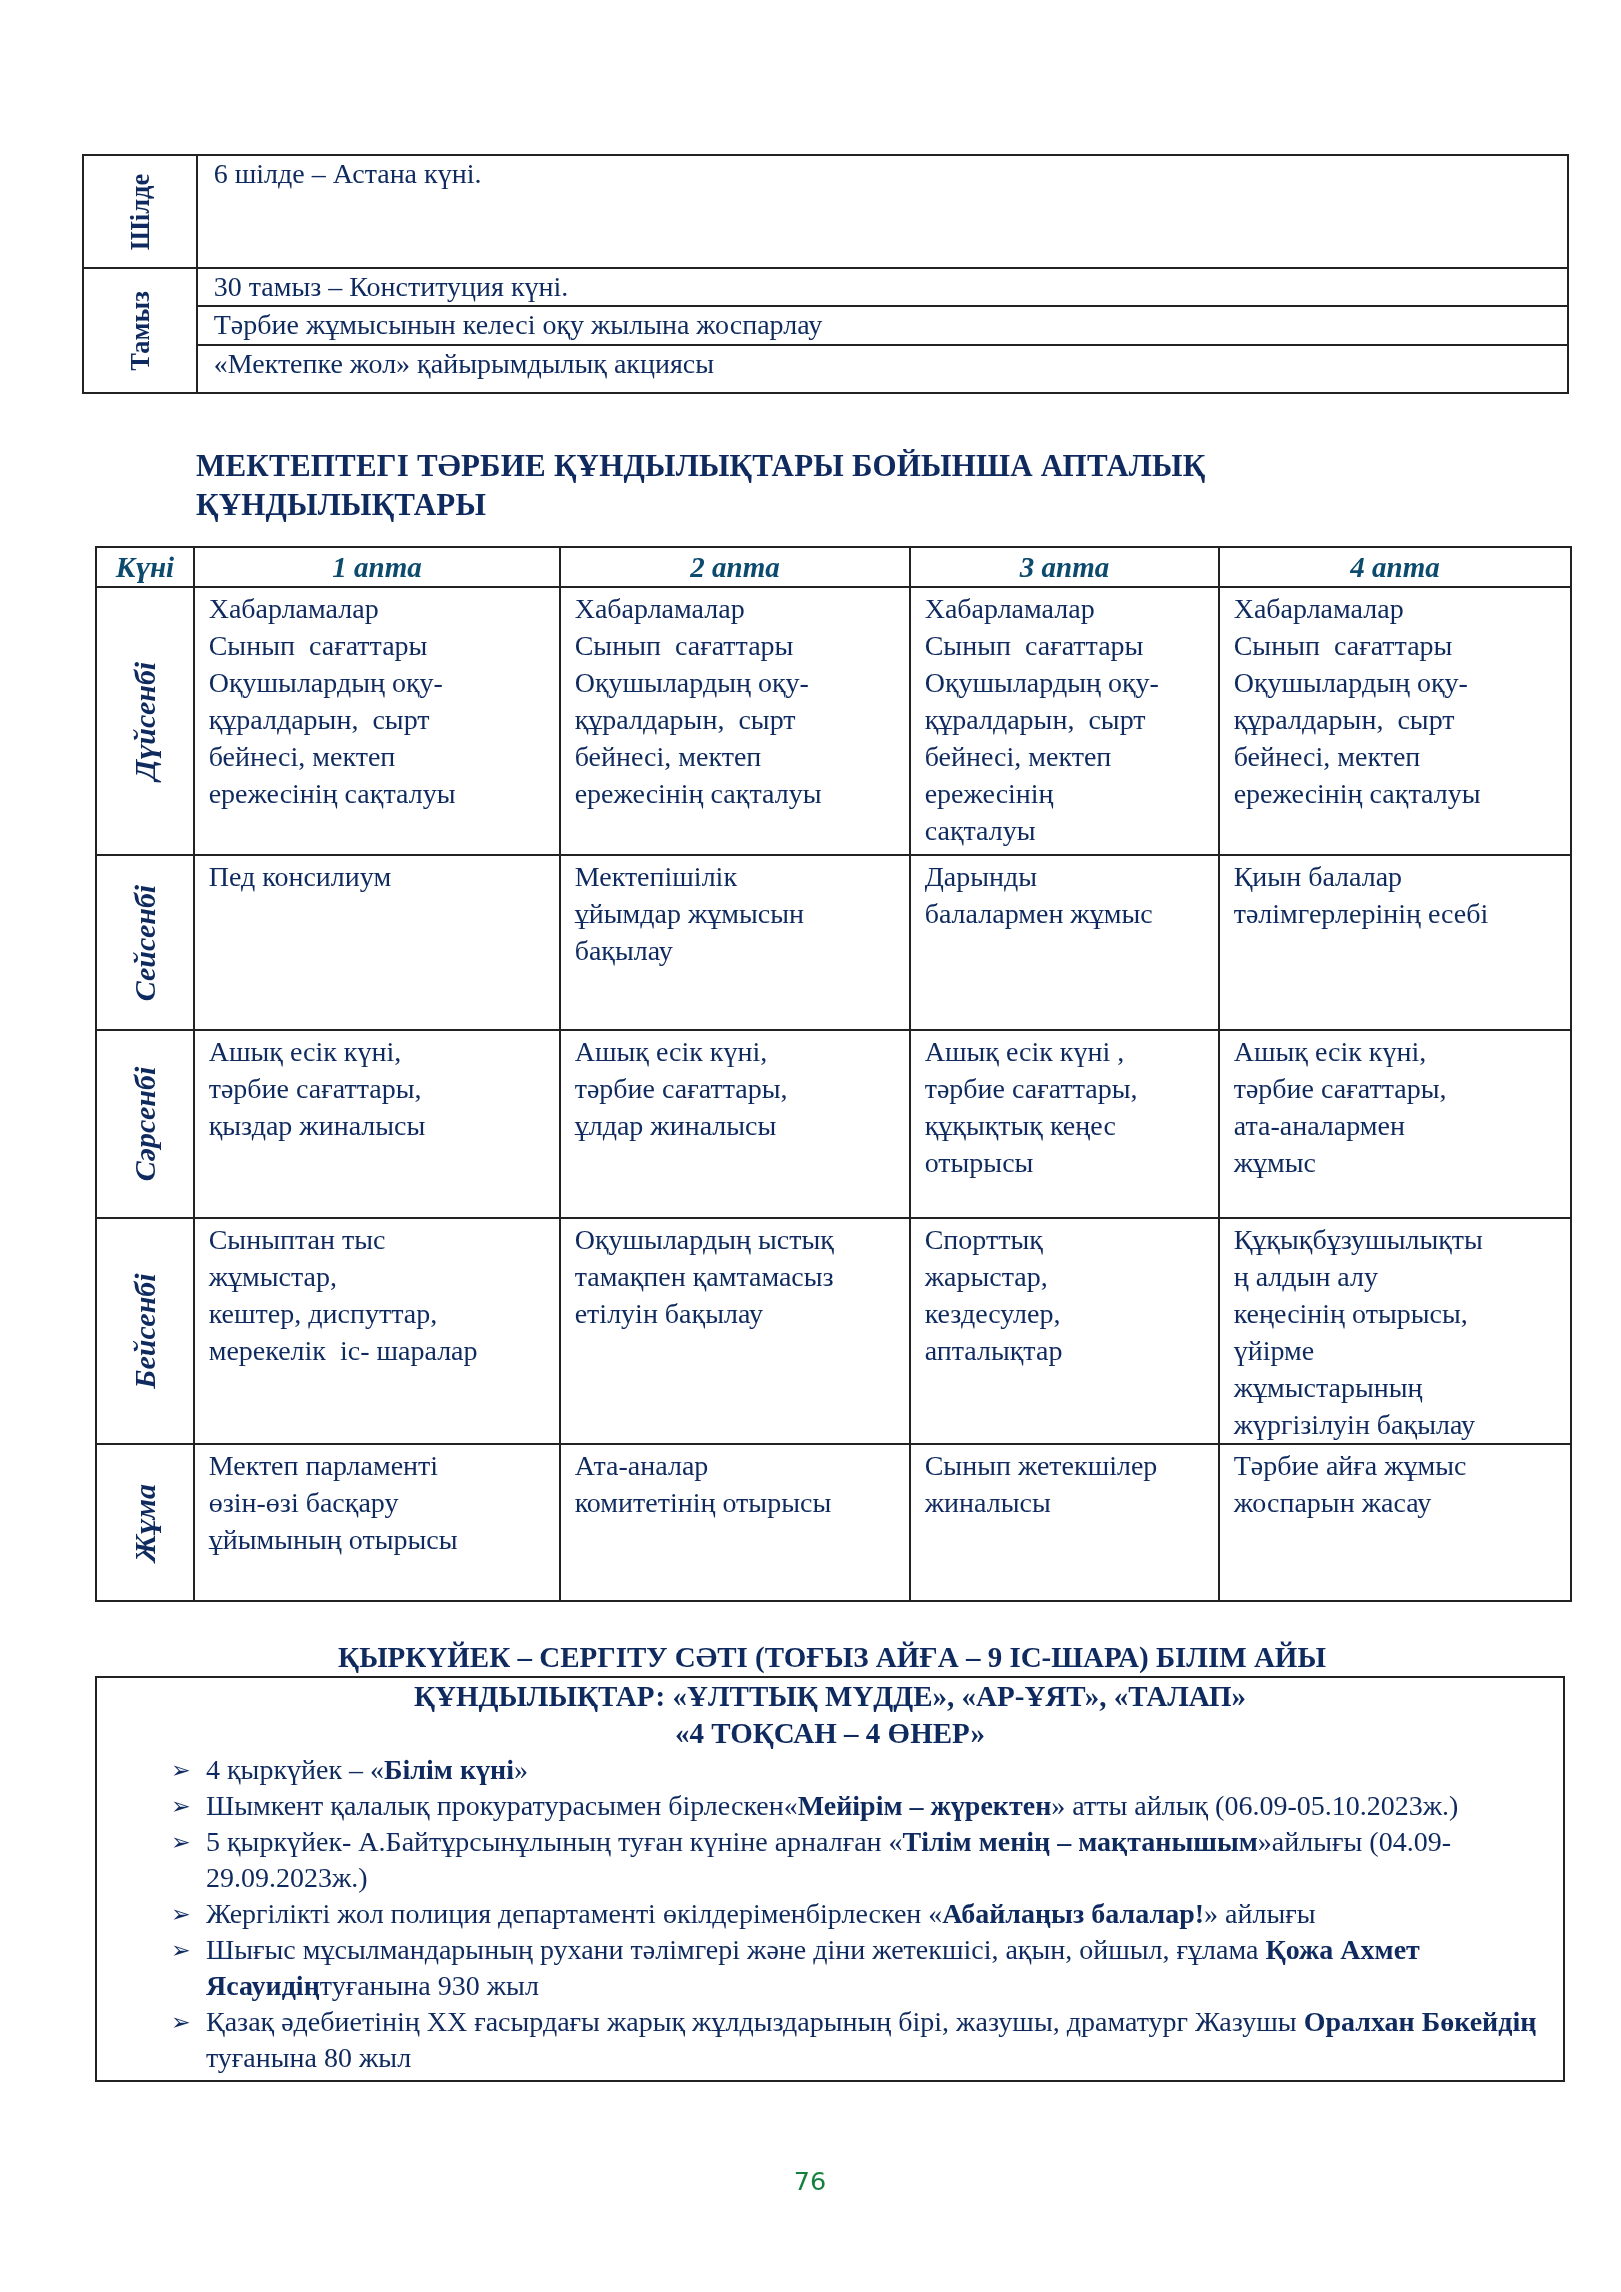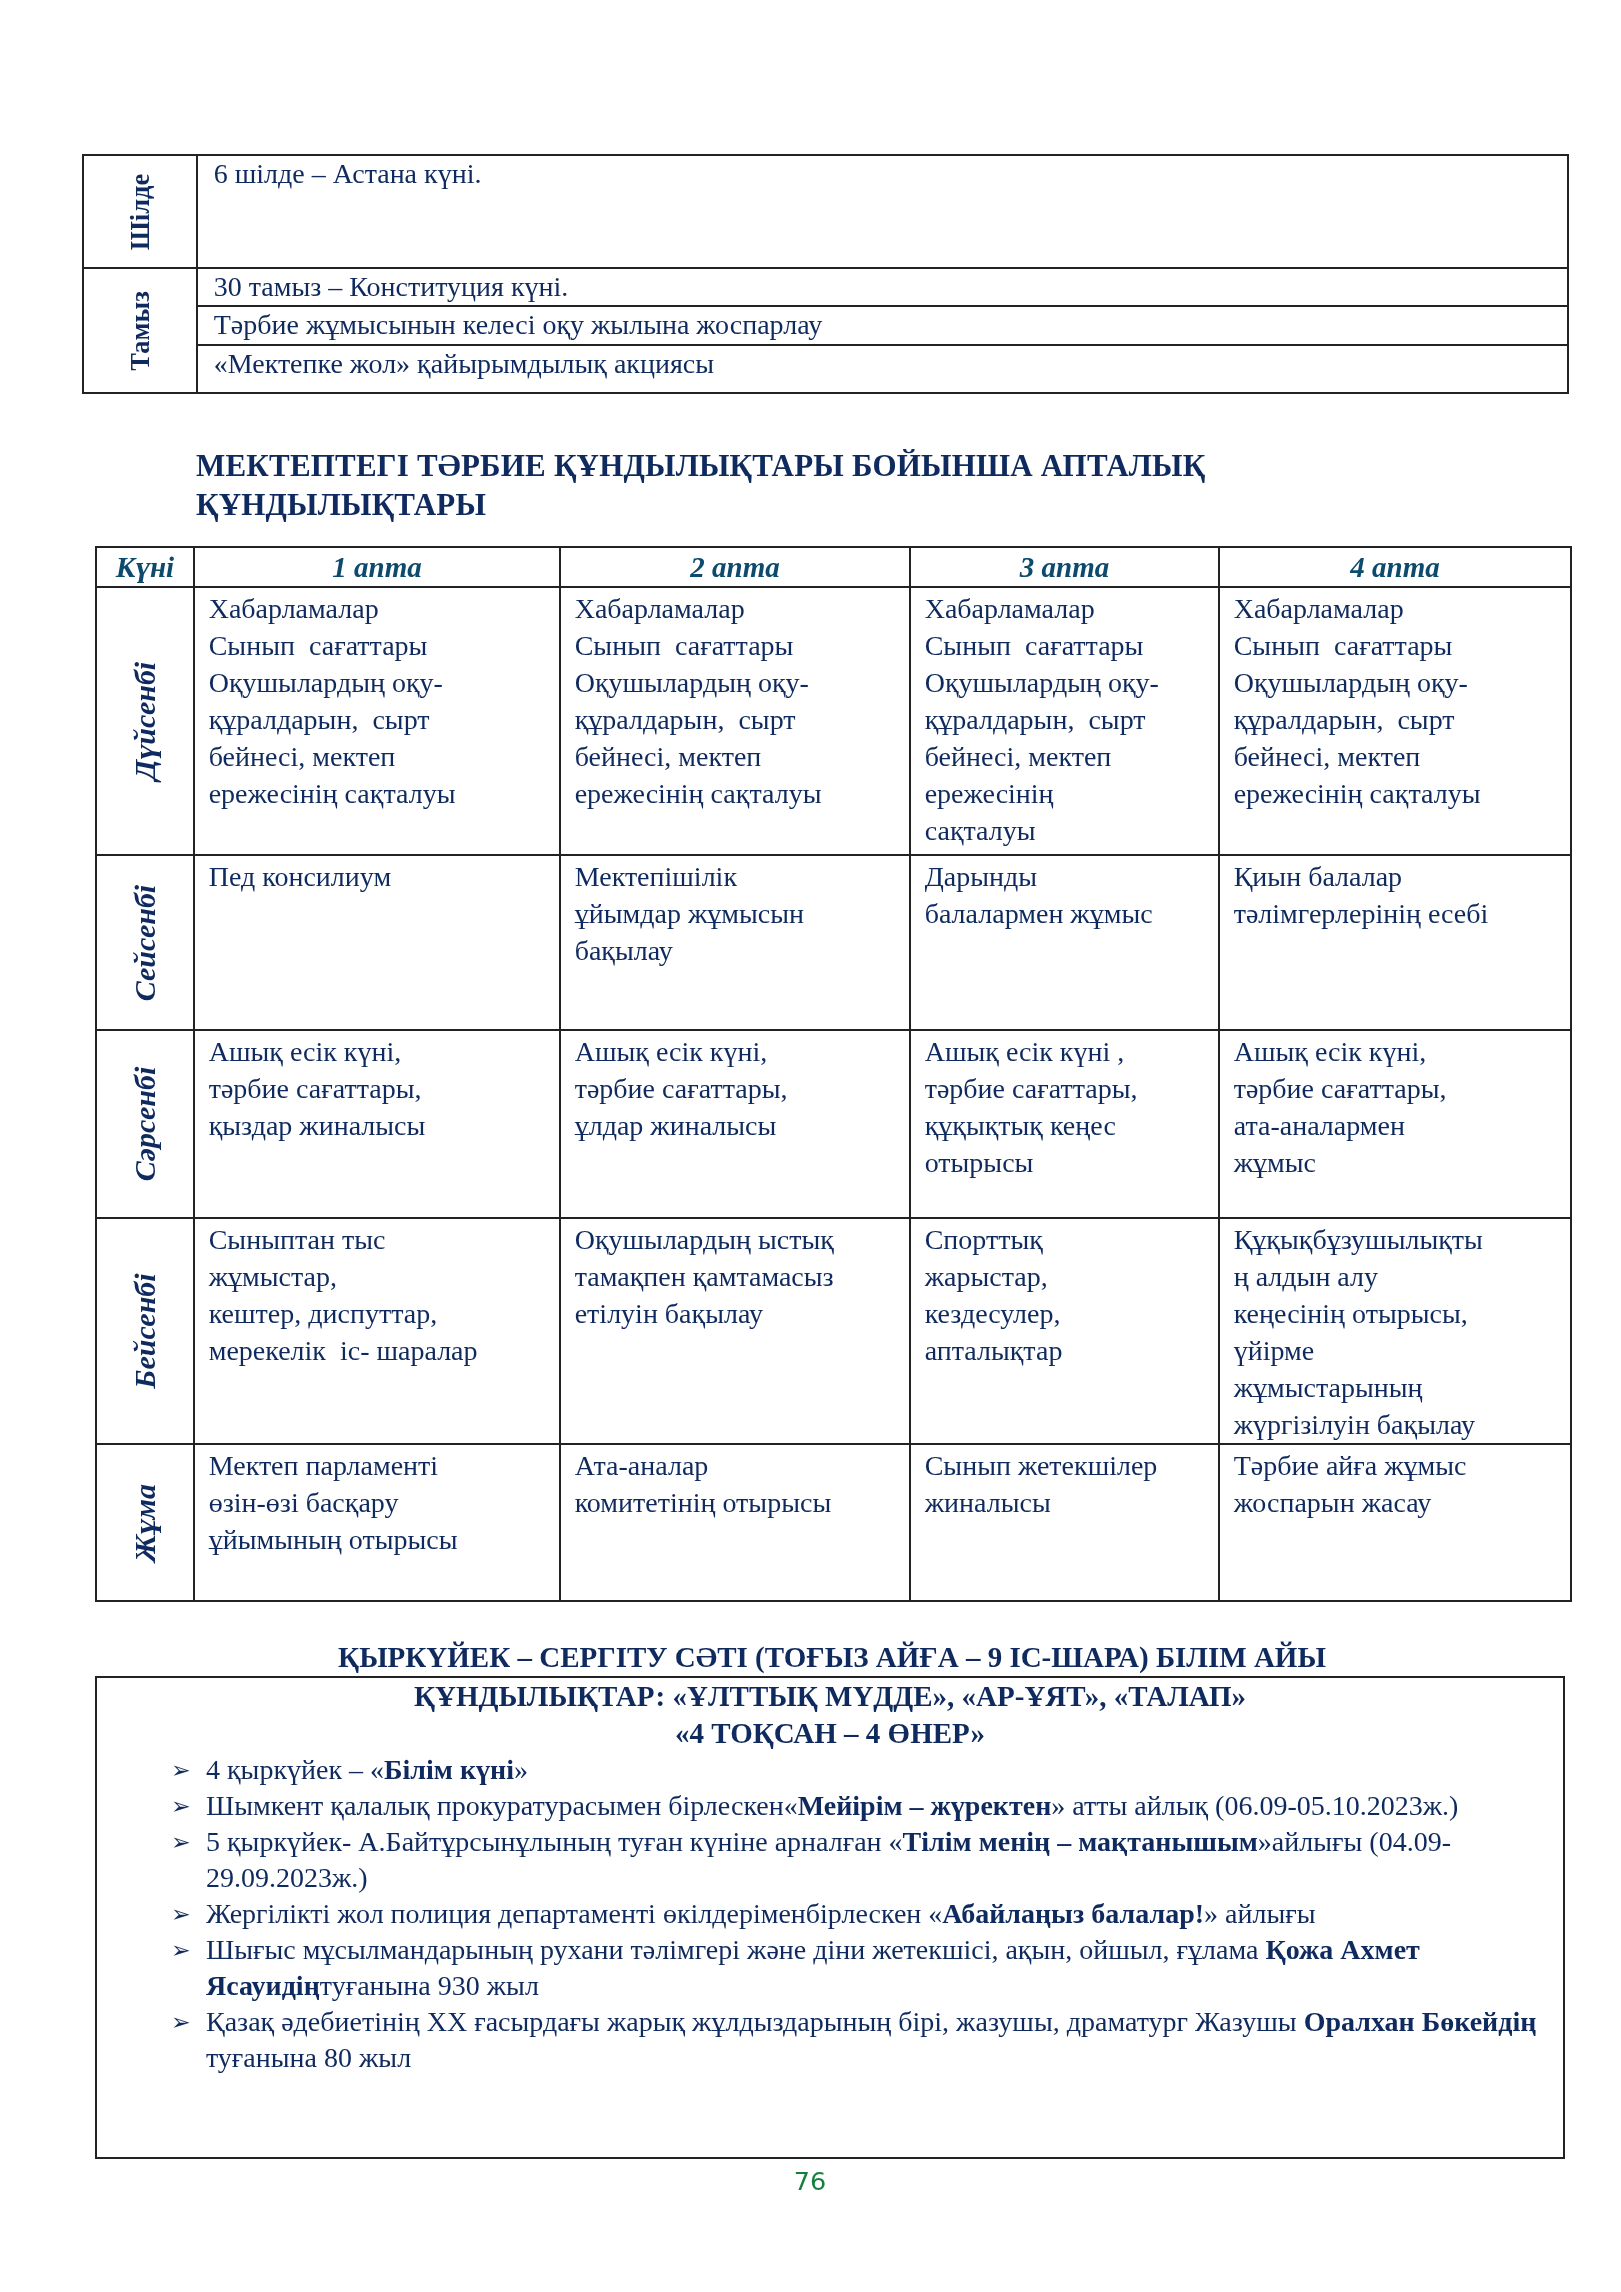--- a/index.html
+++ b/index.html
@@ -25,21 +25,21 @@
   #cyc-table th { font-style: italic; font-weight: bold; font-size: 29px; height: 38px; line-height: 38px;
                   text-align: center; color: #0c4a6e; vertical-align: middle; }
   #cyc-table td.day { position: relative; }
   #cyc-table td.day .vert { font-style: italic; font-size: 30px; }
   #cyc-table td.cell { font-size: 28px; line-height: 37px; padding: 2px 9.8px 0 13.7px; }
   .cell-line { display: block; white-space: pre-wrap; }
 
   
   #sep-title { left: 95px; top: 1640px; width: 1474px; text-align: center; font-weight: bold;
                font-size: 29px; line-height: 35px; }
-  #sep-box { left: 95px; top: 1676px; width: 1470px; height: 483px; border: 2px solid #222; box-sizing: border-box; }
+  #sep-box { left: 95px; top: 1676px; width: 1470px; height: 406px; border: 2px solid #222; box-sizing: border-box; }
   #sep-box .sub { text-align: center; font-weight: bold; font-size: 29px; line-height: 37px; }
   #sep-list { list-style: none; margin: 0; padding: 0 19.6px 0 74px; }
   #sep-list li { position: relative; font-size: 28px; line-height: 36px; padding-left: 35px; }
   #sep-list li .bullet { position: absolute; left: 0; top: 0; font-size: 23.5px; }
   b { font-weight: bold; }
 
   #page-num { left: 771px; top: 2166px; width: 78px; text-align: center; font-family: "DejaVu Sans", sans-serif;
               font-size: 25.5px; color: #15803d; }
 </style>
 </head>

